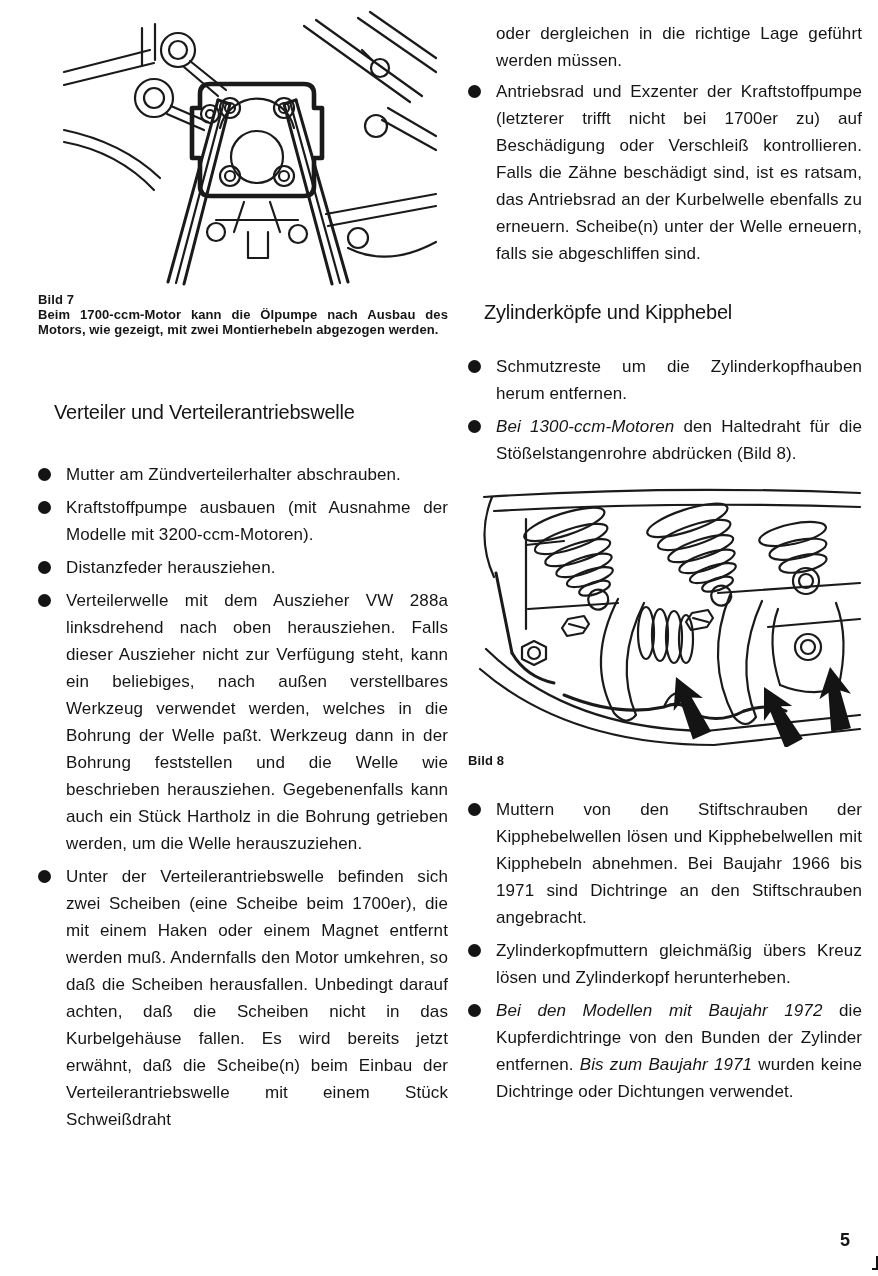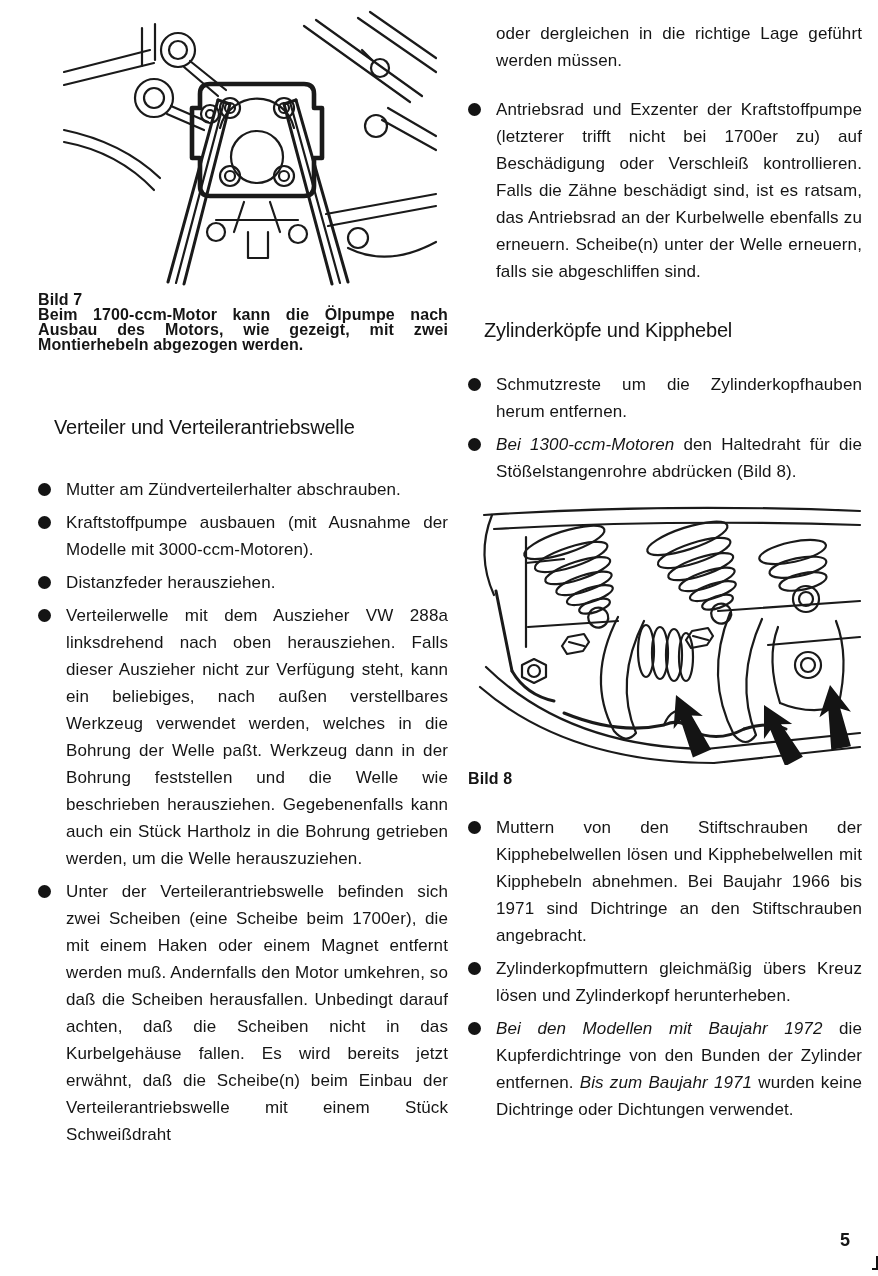--- a/index.html
+++ b/index.html
@@ -20,35 +20,35 @@
   .lineart { display: block; }
   .lineart path, .lineart circle, .lineart ellipse {
     fill: none; stroke: #1a1a1a; stroke-width: 2.2;
     stroke-linecap: round; stroke-linejoin: round;
   }
   .lineart .bold    { stroke-width: 4.6; }
   .lineart .medium  { stroke-width: 3; }
   .lineart .solid   { fill: #141414; stroke: none; }
 
   .caption {
-    font-size: 16px; font-weight: bold; line-height: 15px;
+    font-size: 13px; font-weight: bold; line-height: 15px;
     text-align: justify; letter-spacing: 0.1px;
   }
   .caption .cap-label { display: block; }
 
   h1.heading {
     font-size: 20px; font-weight: normal; margin: 16px;
     letter-spacing: -0.2px; line-height: 26px;
   }
 
   .para, .btext {
     font-size: 17px; line-height: 27px;
     text-align: justify; letter-spacing: 0.1px;
   }
-  .cont { padding-left: 28px; margin: 0 0 22px 0; }
+  .cont { padding-left: 28px; margin: 0 0 4px 0; }
 
   .bullet { display: flex; align-items: flex-start; margin: 0 0 6px 0; }
   .dot {
     flex: none; width: 13px; height: 13px; border-radius: 50%;
     background: #141414; margin-top: 7px;
   }
   .btext { flex: 1; margin-left: 15px; }
   .it { font-style: italic; }
 
   .pagenum {
@@ -150,21 +150,21 @@
 
   <h1 class="heading" id="left-head">Verteiler und Verteilerantriebswelle</h1>
 
   <div id="left-list">
     <div class="bullet">
       <span class="dot"></span>
       <div class="btext">Mutter am Zündverteilerhalter abschrauben.</div>
     </div>
     <div class="bullet">
       <span class="dot"></span>
-      <div class="btext">Kraftstoffpumpe ausbauen (mit Ausnahme der Modelle mit 3000-ccm-Motoren).</div>
+      <div class="btext">Kraftstoffpumpe ausbauen (mit Ausnahme der Modelle mit 3200-ccm-Motoren).</div>
     </div>
     <div class="bullet">
       <span class="dot"></span>
       <div class="btext">Distanzfeder herausziehen.</div>
     </div>
     <div class="bullet">
       <span class="dot"></span>
       <div class="btext">Verteilerwelle mit dem Auszieher VW 288a linksdrehend nach oben herausziehen. Falls dieser Auszieher nicht zur Verfügung steht, kann ein beliebiges, nach außen verstellbares Werkzeug verwendet werden, welches in die Bohrung der Welle paßt. Werkzeug dann in der Bohrung feststellen und die Welle wie beschrieben herausziehen. Gegebenenfalls kann auch ein Stück Hartholz in die Bohrung getrieben werden, um die Welle herauszuziehen.</div>
     </div>
     <div class="bullet">

